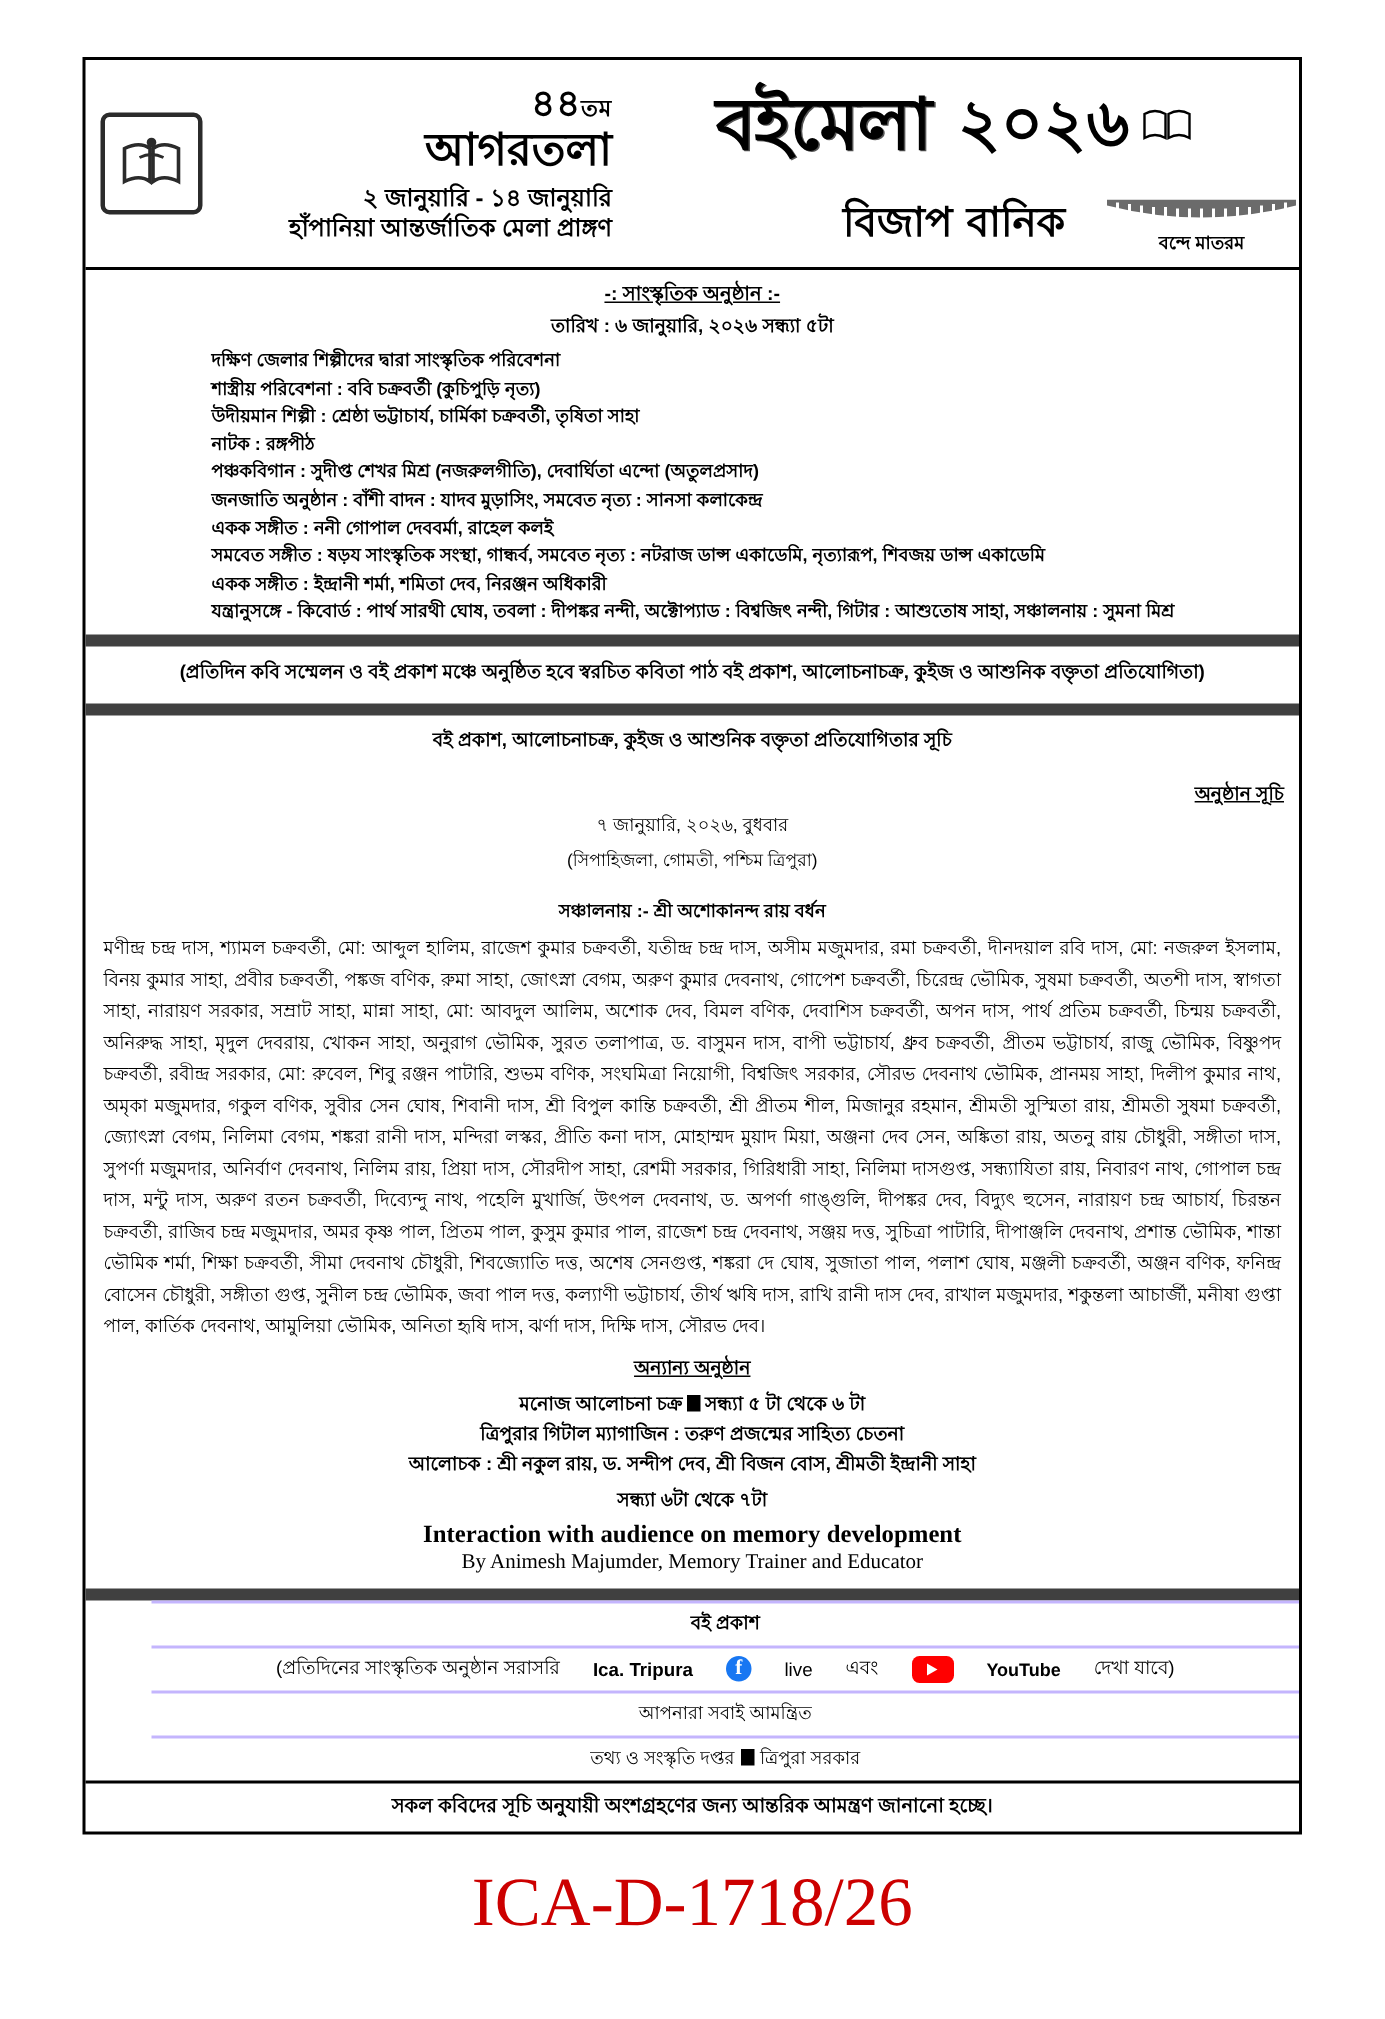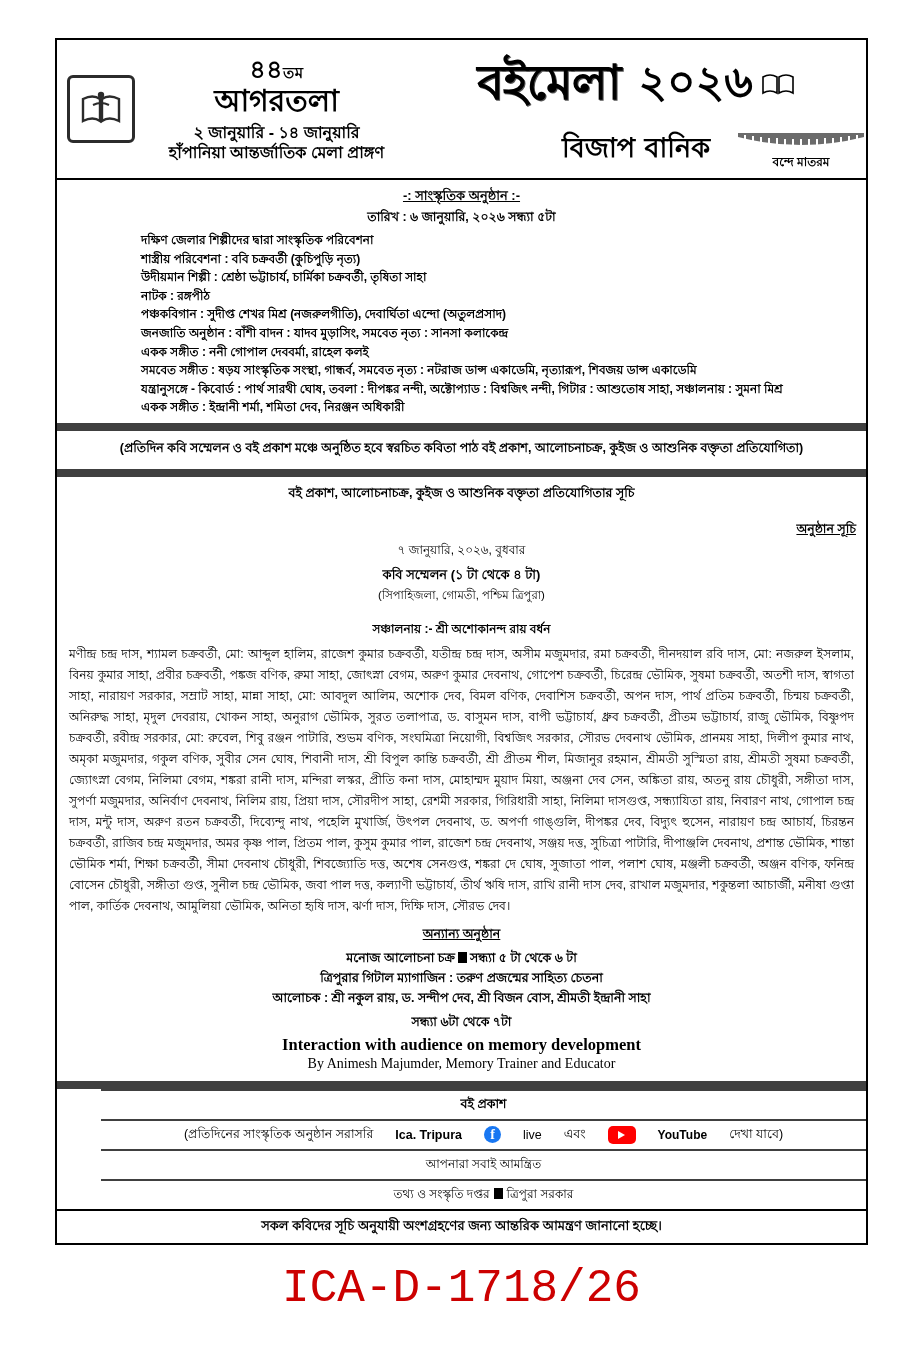--- a/index.html
+++ b/index.html
@@ -47,21 +47,21 @@
     height: 62px;
     border: 3px solid #2b2b2b;
     border-radius: 6px;
     display: flex;
     align-items: center;
     justify-content: center;
     margin-right: 10px;
   }
   .logo-mark svg { display: block; }
   .header-left-text {
-    text-align: center;
+    text-align: right;
     flex: 1;
     line-height: 1.18;
   }
   .h-l1 {
     font-size: 25px;
     font-weight: bold;
     letter-spacing: .5px;
   }
   .h-l1 .small { font-size: 15px; }
   .h-l2 {
@@ -237,21 +237,21 @@
   }
   .interaction-by {
     text-align: center;
     font-family: "Liberation Serif", serif;
     font-size: 14px;
     margin-top: 1px;
     margin-bottom: 3px;
   }
 
   .band {
-    border-top: 2px solid #404040;
+    border-top: 2px solid #c4b5fd;
     text-align: center;
     font-size: 12.5px;
     font-weight: bold;
     padding: 4px 6px;
     margin-left: 44px;
   }
   .band.small { font-size: 12px; font-weight: normal; }
   .band .b { font-weight: bold; }
 
   .live-row {
@@ -294,21 +294,21 @@
   .final-band {
     border-top: 2px solid #000000;
     text-align: center;
     font-size: 13px;
     font-weight: bold;
     padding: 5px 6px 6px 6px;
   }
 
   .doc-id {
     text-align: center;
-    font-family: Liberation Mono, monospace;
+    font-family: Liberation Serif, serif;
     font-size: 46px;
     color: #cc0000;
     margin-top: 18px;
     letter-spacing: 0px;
   }
 </style>
 </head>
 <body>
 
 <div class="page">
@@ -400,39 +400,38 @@
         </div>
         <div class="row">
           <span class="k">একক সঙ্গীত :</span>
           <span class="v">ননী গোপাল দেববর্মা, রাহেল কলই</span>
         </div>
         <div class="row">
           <span class="k">সমবেত সঙ্গীত :</span>
           <span class="v">ষড়য সাংস্কৃতিক সংস্থা, গান্ধর্ব, সমবেত নৃত্য : নটরাজ ডান্স একাডেমি, নৃত্যারূপ, শিবজয় ডান্স একাডেমি</span>
         </div>
         <div class="row">
+          <span class="k">একক সঙ্গীত :</span>
+          <span class="v">ইন্দ্রানী শর্মা, শমিতা দেব, নিরঞ্জন অধিকারী</span>
+        </div>
+        <div class="row">
           <span class="k">যন্ত্রানুসঙ্গে - কিবোর্ড :</span>
           <span class="v">পার্থ সারথী ঘোষ, তবলা : দীপঙ্কর নন্দী, অক্টোপ্যাড : বিশ্বজিৎ নন্দী, গিটার : আশুতোষ সাহা, সঞ্চালনায় : সুমনা মিশ্র</span>
-        </div>
-        <div class="row">
-          <span class="k">একক সঙ্গীত :</span>
-          <span class="v">ইন্দ্রানী শর্মা, শমিতা দেব, নিরঞ্জন অধিকারী</span>
         </div>
       </div>
     </div>
 
     <div class="section">
       <div class="notice">(প্রতিদিন কবি সম্মেলন ও বই প্রকাশ মঞ্চে অনুষ্ঠিত হবে স্বরচিত কবিতা পাঠ বই প্রকাশ, আলোচনাচক্র, কুইজ ও আশুনিক বক্তৃতা প্রতিযোগিতা)</div>
     </div>
 
     <div class="section">
       <div class="schedule-title">বই প্রকাশ, আলোচনাচক্র, কুইজ ও আশুনিক বক্তৃতা প্রতিযোগিতার সূচি</div>
       <div class="anushthan">অনুষ্ঠান সূচি</div>
       <div class="date-line">৭ জানুয়ারি, ২০২৬, বুধবার</div>
-      <div class="kobi-head">কবি সম্মেলন (১ টা থেকে ৪ টা)</div>
       <div class="kobi-sub">(সিপাহিজলা, গোমতী, পশ্চিম ত্রিপুরা)</div>
       <div class="kobi-host">সঞ্চালনায় :- শ্রী অশোকানন্দ রায় বর্ধন</div>
       <div class="names">মণীন্দ্র চন্দ্র দাস, শ্যামল চক্রবর্তী, মো: আব্দুল হালিম, রাজেশ কুমার চক্রবর্তী, যতীন্দ্র চন্দ্র দাস, অসীম মজুমদার, রমা চক্রবর্তী, দীনদয়াল রবি দাস, মো: নজরুল ইসলাম, বিনয় কুমার সাহা, প্রবীর চক্রবর্তী, পঙ্কজ বণিক, রুমা সাহা, জোৎস্না বেগম, অরুণ কুমার দেবনাথ, গোপেশ চক্রবর্তী, চিরেন্দ্র ভৌমিক, সুষমা চক্রবর্তী, অতশী দাস, স্বাগতা সাহা, নারায়ণ সরকার, সম্রাট সাহা, মান্না সাহা, মো: আবদুল আলিম, অশোক দেব, বিমল বণিক, দেবাশিস চক্রবর্তী, অপন দাস, পার্থ প্রতিম চক্রবর্তী, চিন্ময় চক্রবর্তী, অনিরুদ্ধ সাহা, মৃদুল দেবরায়, খোকন সাহা, অনুরাগ ভৌমিক, সুরত তলাপাত্র, ড. বাসুমন দাস, বাপী ভট্টাচার্য, ধ্রুব চক্রবর্তী, প্রীতম ভট্টাচার্য, রাজু ভৌমিক, বিষ্ণুপদ চক্রবর্তী, রবীন্দ্র সরকার, মো: রুবেল, শিবু রঞ্জন পাটারি, শুভম বণিক, সংঘমিত্রা নিয়োগী, বিশ্বজিৎ সরকার, সৌরভ দেবনাথ ভৌমিক, প্রানময় সাহা, দিলীপ কুমার নাথ, অমৃকা মজুমদার, গকুল বণিক, সুবীর সেন ঘোষ, শিবানী দাস, শ্রী বিপুল কান্তি চক্রবর্তী, শ্রী প্রীতম শীল, মিজানুর রহমান, শ্রীমতী সুস্মিতা রায়, শ্রীমতী সুষমা চক্রবর্তী, জ্যোৎস্না বেগম, নিলিমা বেগম, শঙ্করা রানী দাস, মন্দিরা লস্কর, প্রীতি কনা দাস, মোহাম্মদ মুয়াদ মিয়া, অঞ্জনা দেব সেন, অঙ্কিতা রায়, অতনু রায় চৌধুরী, সঙ্গীতা দাস, সুপর্ণা মজুমদার, অনির্বাণ দেবনাথ, নিলিম রায়, প্রিয়া দাস, সৌরদীপ সাহা, রেশমী সরকার, গিরিধারী সাহা, নিলিমা দাসগুপ্ত, সন্ধ্যাযিতা রায়, নিবারণ নাথ, গোপাল চন্দ্র দাস, মন্টু দাস, অরুণ রতন চক্রবর্তী, দিব্যেন্দু নাথ, পহেলি মুখার্জি, উৎপল দেবনাথ, ড. অপর্ণা গাঙ্গুলি, দীপঙ্কর দেব, বিদ্যুৎ হুসেন, নারায়ণ চন্দ্র আচার্য, চিরন্তন চক্রবর্তী, রাজিব চন্দ্র মজুমদার, অমর কৃষ্ণ পাল, প্রিতম পাল, কুসুম কুমার পাল, রাজেশ চন্দ্র দেবনাথ, সঞ্জয় দত্ত, সুচিত্রা পাটারি, দীপাঞ্জলি দেবনাথ, প্রশান্ত ভৌমিক, শান্তা ভৌমিক শর্মা, শিক্ষা চক্রবর্তী, সীমা দেবনাথ চৌধুরী, শিবজ্যোতি দত্ত, অশেষ সেনগুপ্ত, শঙ্করা দে ঘোষ, সুজাতা পাল, পলাশ ঘোষ, মঞ্জলী চক্রবর্তী, অঞ্জন বণিক, ফনিন্দ্র বোসেন চৌধুরী, সঙ্গীতা গুপ্ত, সুনীল চন্দ্র ভৌমিক, জবা পাল দত্ত, কল্যাণী ভট্টাচার্য, তীর্থ ঋষি দাস, রাখি রানী দাস দেব, রাখাল মজুমদার, শকুন্তলা আচার্জী, মনীষা গুপ্তা পাল, কার্তিক দেবনাথ, আমুলিয়া ভৌমিক, অনিতা হৃষি দাস, ঝর্ণা দাস, দিক্ষি দাস, সৌরভ দেব।</div>
 
       <div class="other-title">অন্যান্য অনুষ্ঠান</div>
       <div class="line-c">
         <span>মনোজ আলোচনা চক্র</span><span class="sq"></span><span>সন্ধ্যা ৫ টা থেকে ৬ টা</span>
       </div>
       <div class="line-c">ত্রিপুরার গিটাল ম্যাগাজিন : তরুণ প্রজন্মের সাহিত্য চেতনা</div>
       <div class="line-c">

